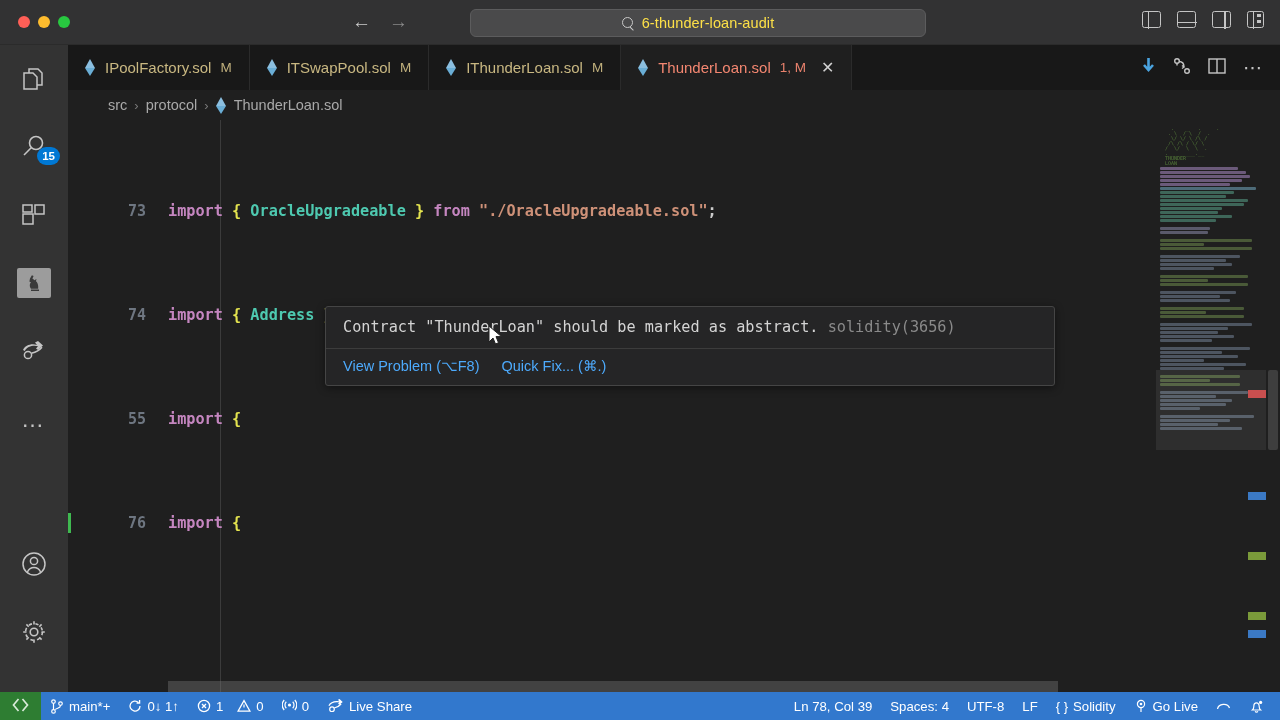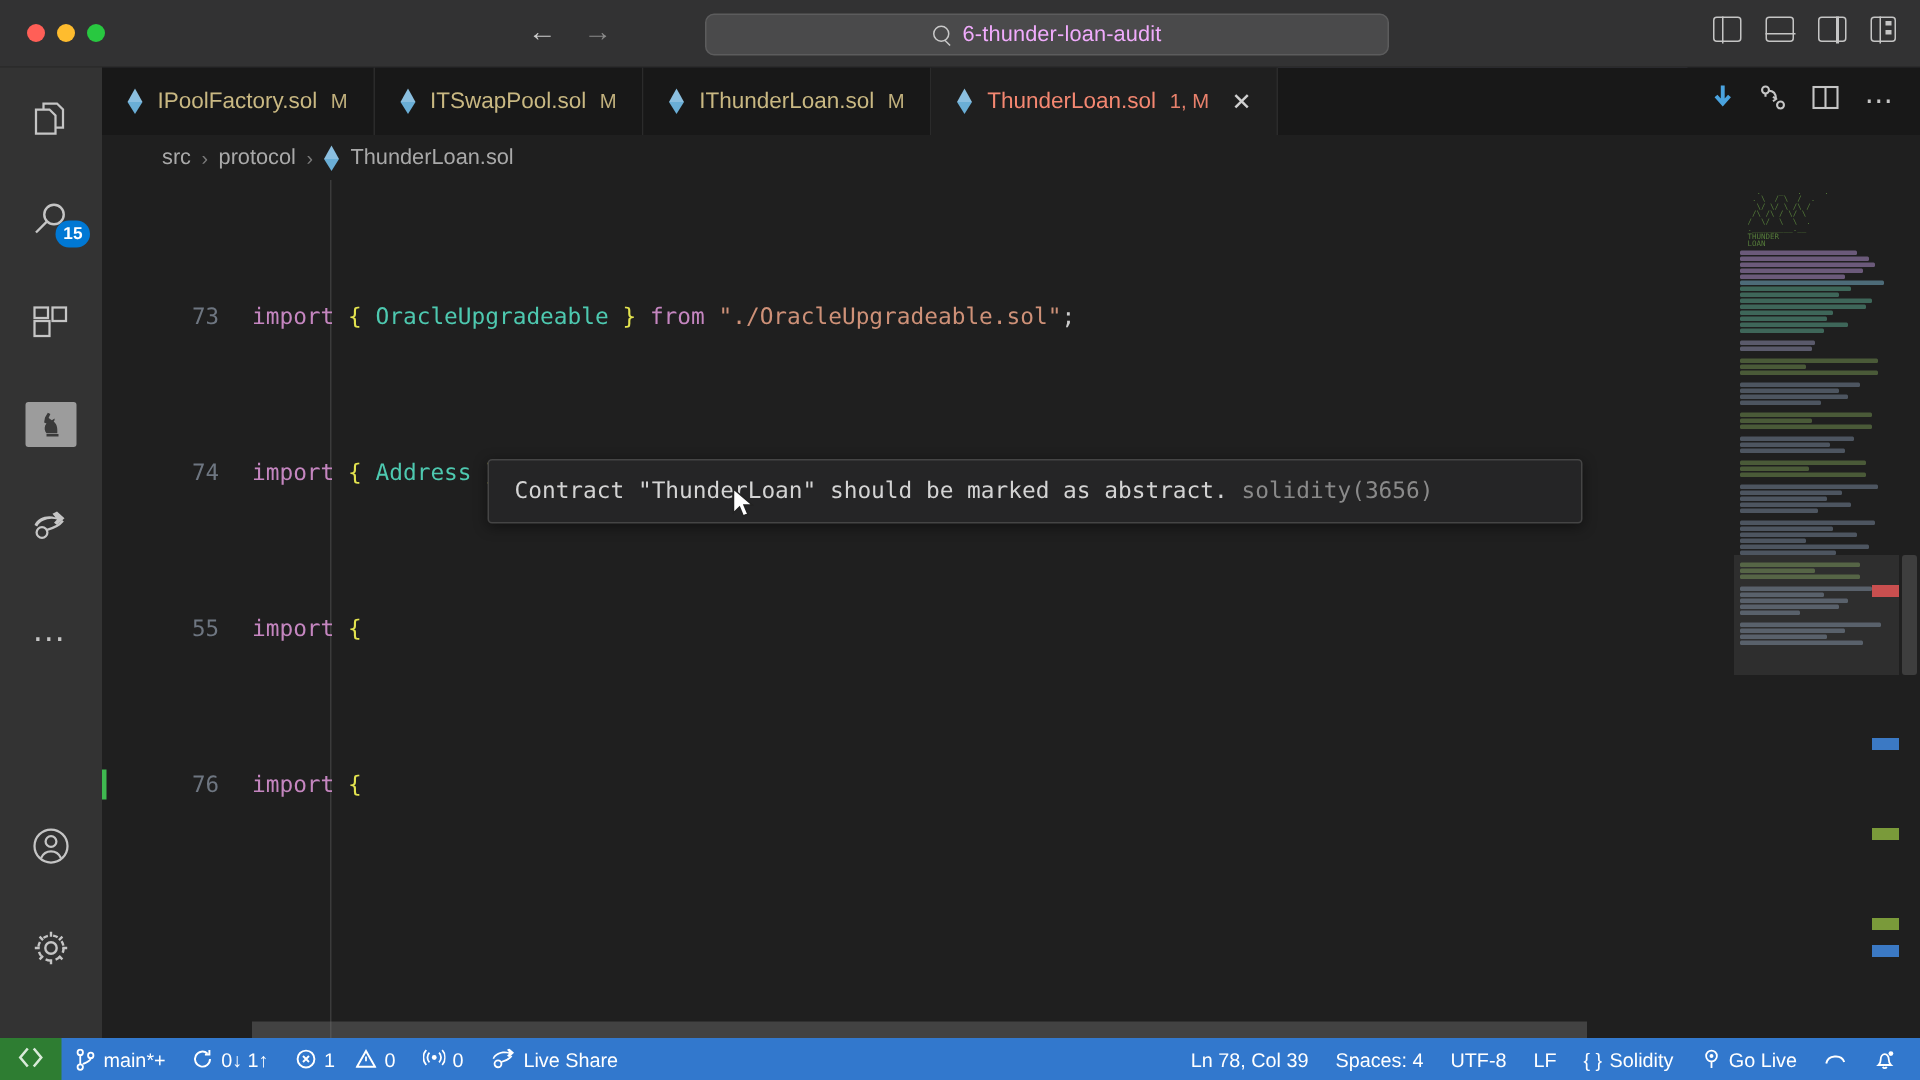--- a/index.html
+++ b/index.html
@@ -24,21 +24,21 @@
 
   .navbtns { display: flex; gap: 18px; position: absolute; left: 352px; top: 12px; align-items: center; }
   .navarrow { color: #cccccc; font-size: 19px; line-height: 19px; }
   .navarrow.dim { color: #8a8a8a; }
 
   .searchbox {
     position: absolute; left: 470px; top: 9px; width: 456px; height: 28px;
     background: #4a4a4b; border: 1px solid #5c5c5d; border-radius: 6px;
     display: flex; align-items: center; justify-content: center; gap: 7px;
   }
-  .searchbox .qtext { color: #f0abfc; font-size: 14.5px; letter-spacing: .1px; }
+  .searchbox .qtext { color: #fde047; font-size: 14.5px; letter-spacing: .1px; }
   .mag { width: 13px; height: 13px; position: relative; display:inline-block; }
   .mag::before { content:""; position:absolute; width:9px; height:9px; border:1.4px solid #c9c9c9; border-radius:50%; left:0; top:0; }
   .mag::after { content:""; position:absolute; width:5px; height:1.4px; background:#c9c9c9; transform:rotate(45deg); left:7px; top:11px; }
 
   .layoutctrls { position: absolute; right: 16px; top: 11px; display: flex; gap: 16px; align-items: center; }
   .lic { width: 19px; height: 17px; border: 1.5px solid #c5c5c5; border-radius: 2.5px; position: relative; }
   .lic.left::after { content:""; position:absolute; left:4.5px; top:-1.5px; bottom:-1.5px; width:1.5px; background:#c5c5c5; }
   .lic.bottom::after { content:""; position:absolute; left:-1.5px; right:-1.5px; bottom:4px; height:1.5px; background:#c5c5c5; }
   .lic.right::after { content:""; position:absolute; right:4.5px; top:-1.5px; bottom:-1.5px; width:1.5px; background:#c5c5c5; }
   .lic.panelgrid { width: 17px; }
@@ -93,21 +93,21 @@
 
   .breadcrumb {
     height: 30px; display: flex; align-items: center; gap: 7px; padding-left: 40px;
     color: #a6a6a6; font-size: 14.5px; background: #1f1f1f; flex: 0 0 30px;
   }
   .breadcrumb .sep { color: #7a7a7a; font-size: 13px; }
   .breadcrumb .crumb { color: #a9a9a9; }
 
   
   .codearea { flex: 1; position: relative; overflow: hidden; background: #1f1f1f; display: flex; }
-  .gutterwrap { position: relative; width: 100%; }
+  .gutterwrap { position: relative; width: 100%; font-weight: bold; }
 
   .codelines {
     position: absolute; top: 0; left: 0; right: 0;
     font-family: "DejaVu Sans Mono", monospace; font-size: 15.2px; line-height: 26px;
     white-space: pre;
   }
   .cl { height: 26px; display: flex; align-items: center; position: relative; }
   .ln {
     width: 100px; text-align: right; padding-right: 22px; color: #6e7681;
     font-family: "DejaVu Sans Mono", monospace; font-size: 15px; flex: 0 0 100px;
@@ -410,20 +410,24 @@
 
             
 
           </div>
         </div>
 
         <div class="hovertip">
           <div class="msgrow">
             <span>Contract "ThunderLoan" should be marked as abstract.</span>
             <span class="src">solidity(3656)</span>
+          </div>
+          <div class="actions">
+            <a>View Problem (⌥F8)</a>
+            <a>Quick Fix... (⌘.)</a>
           </div>
         </div>
 
         <div class="cursorptr">
           <svg width="16" height="22" viewBox="0 0 16 22">
             <path d="M1 1l0 16 4-4 2.5 6 3-1.3L8 11.6l5.5 0z" fill="#ffffff" stroke="#222" stroke-width="1"></path>
           </svg>
         </div>
 
         <div class="minimap">

